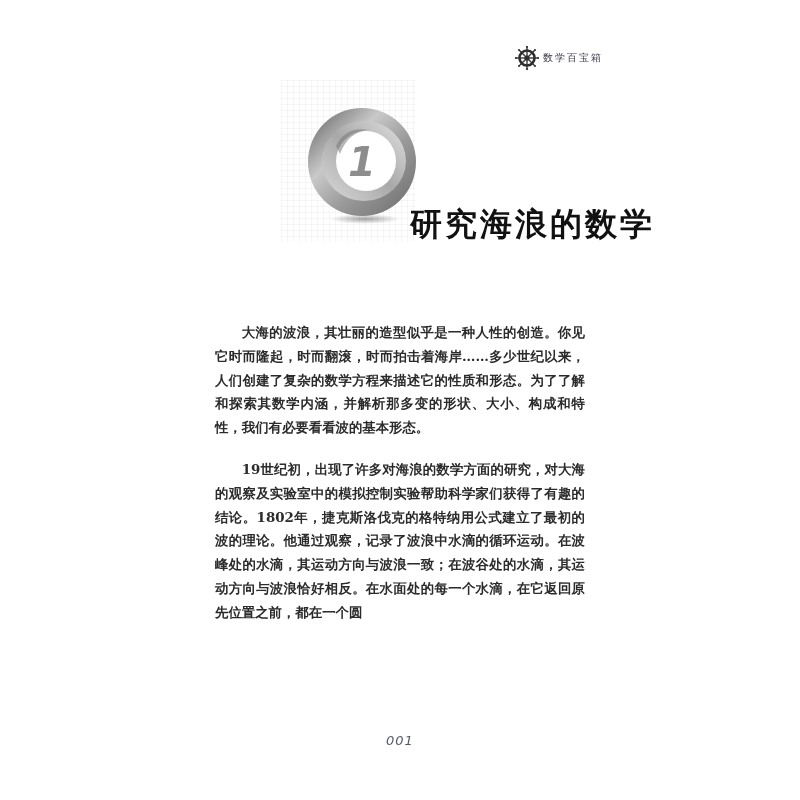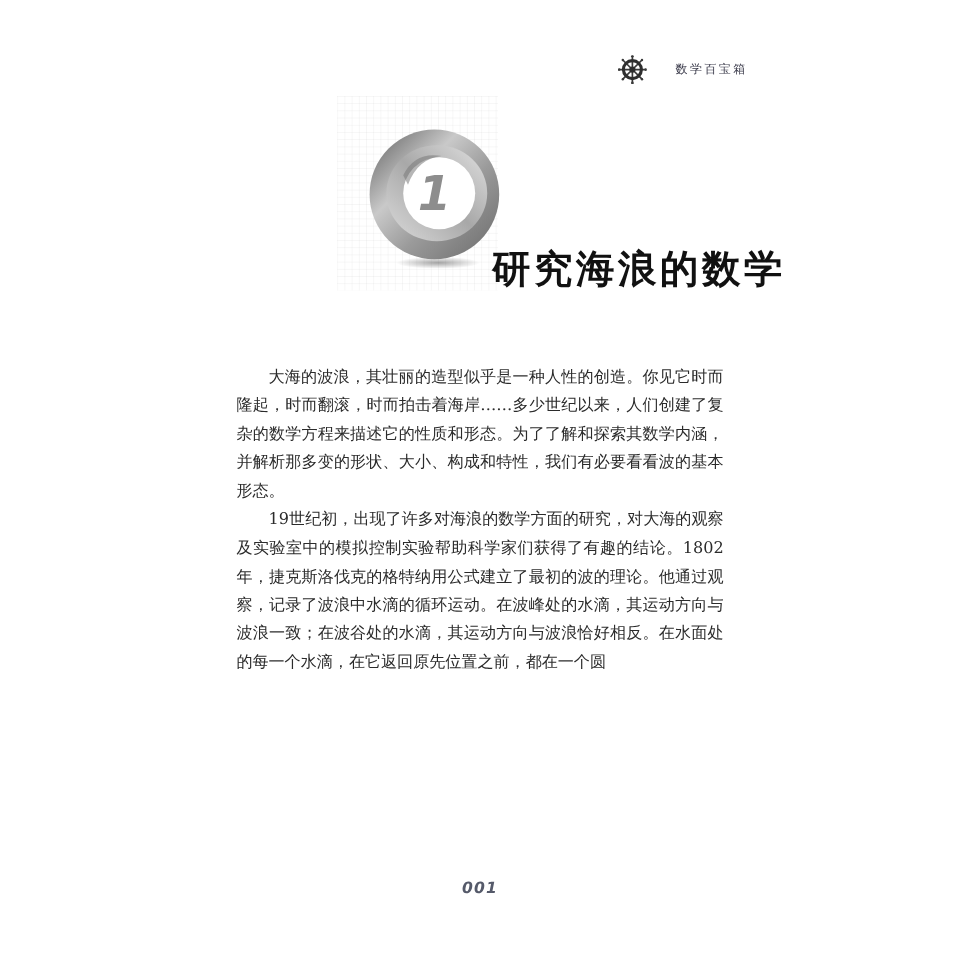--- a/index.html
+++ b/index.html
@@ -28,21 +28,21 @@
       height: 24px;
       display: flex;
       align-items: center;
     }
     .wheel-icon {
       width: 24px;
       height: 24px;
       display: block;
     }
     .header-title {
-      margin-left: 24px;
+      margin-left: 4px;
       font-size: 10px;
       letter-spacing: 2px;
       color: #3a3a4a;
       font-family: Liberation Sans, sans-serif;
     }
     
     .grid-bg {
       position: absolute;
       left: 281px;
       top: 80px;
@@ -100,32 +100,33 @@
       left: 197px;
       top: 303px;
       width: 406px;
       font-size: 13.4px;
       line-height: 23.8px;
       color: #2b2b2b;
       text-align: justify;
       font-family: "DejaVu Serif", serif;
     }
     .body-text p {
-      margin: 0;
+      margin: 18px;
       text-indent: 2em;
+      font-weight: bold;
     }
     .page-number {
       position: absolute;
       left: 380px;
       top: 733px;
       width: 40px;
       text-align: center;
       font-family: "DejaVu Sans", sans-serif;
       font-style: italic;
-      font-weight: bold;
+      font-weight: normal;
       font-size: 13px;
       color: #555a6a;
       letter-spacing: 1px;
     }
   </style>
 </head>
 <body>
 
 <div class="page">
 

